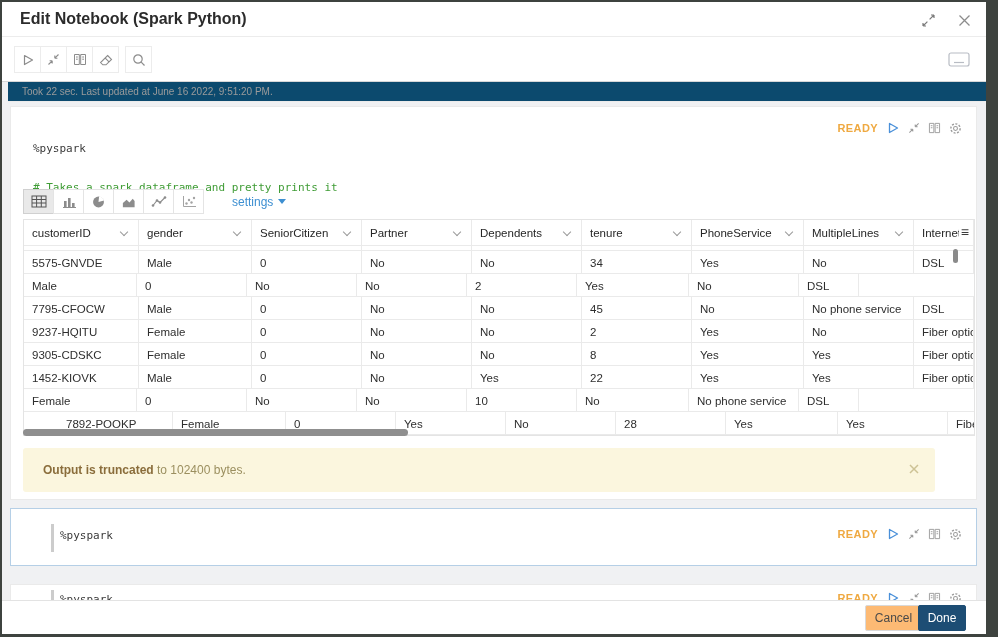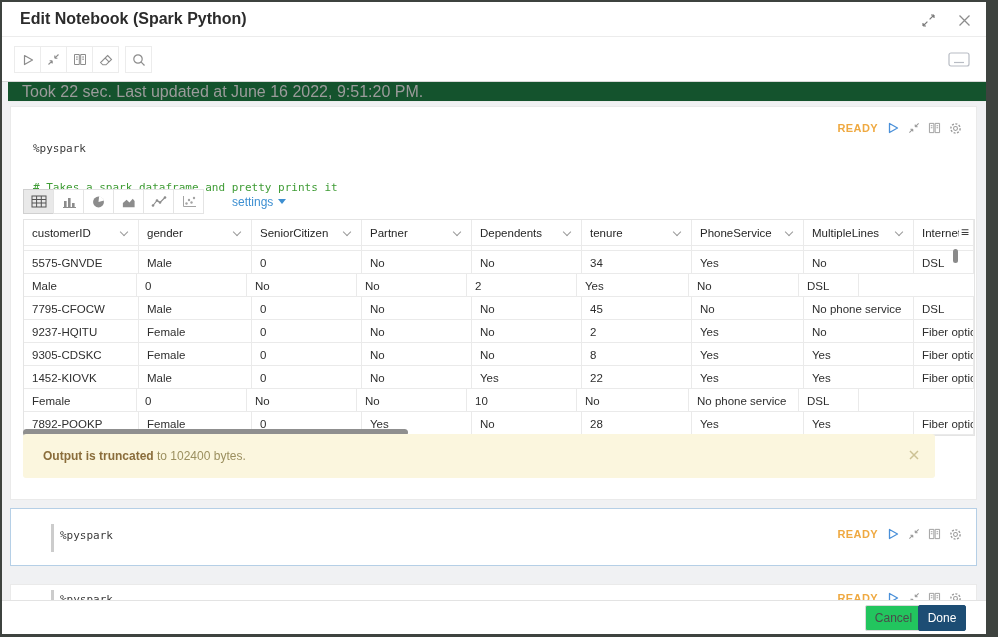--- a/index.html
+++ b/index.html
@@ -14,21 +14,21 @@
   .ic-expand{right:50px;}
   .ic-close{right:14px;}
 
   
   .toolbar{position:absolute;left:0;top:35px;right:0;height:45px;background:#fff;border-bottom:1px solid #d7d7d7;z-index:6;}
   .tbtn{position:absolute;top:9px;width:27px;height:27px;border:1px solid #ececec;background:#fff;display:flex;align-items:center;justify-content:center;cursor:pointer;}
   .kbd{position:absolute;right:16px;top:15px;cursor:pointer;}
 
   
   .content{position:absolute;left:0;top:80px;right:0;bottom:34px;background:#f0f1f3;overflow:hidden;}
-  .status-strip{position:absolute;left:6px;right:0;top:0;height:20px;background:#14532d;border-bottom:1px solid #ececec;font-size:16px;color:#9b9b9b;line-height:19px;padding-left:14px;white-space:nowrap;}
+  .status-strip{position:absolute;left:6px;right:0;top:0;height:20px;background:#0c4a6e;border-bottom:1px solid #ececec;font-size:10px;color:#9b9b9b;line-height:19px;padding-left:14px;white-space:nowrap;}
 
   .cell{position:absolute;left:8px;width:967px;background:#fff;border:1px solid #eaeaea;}
   .cell1{top:24px;height:394px;}
   .cell2{top:426px;height:58px;border-color:#b5cfe6;}
   .cell3{top:502px;height:72px;}
 
   .code{position:absolute;font-family:"DejaVu Sans Mono","Liberation Mono",monospace;font-size:11px;line-height:13px;color:#3a3a3a;white-space:pre;}
   .cell1 .code{left:22px;top:9px;}
   .code .comment{color:var(--c-comment,#3f9c35);}
   .cursorbar{position:absolute;width:3px;background:#cccccc;}
@@ -60,29 +60,29 @@
   .cth,.ctd{flex:0 0 auto;border-right:1px solid #eaeaea;overflow:hidden;white-space:nowrap;padding-left:8px;font-size:11.5px;color:#2e2e2e;display:flex;align-items:center;position:relative;}
   .cth{font-weight:400;color:#262626;}
   .hlabel{overflow:hidden;white-space:nowrap;}
   .caret-down{width:6px;height:6px;border-right:1.5px solid #9a9a9a;border-bottom:1.5px solid #9a9a9a;transform:rotate(45deg);margin-left:auto;margin-right:11px;margin-top:-3px;flex:0 0 auto;}
   .grid-menu{position:absolute;right:4px;top:4px;font-size:14px;color:#3c3c3c;line-height:17px;cursor:pointer;background:#fff;padding-left:2px;}
 
   .hscroll{position:absolute;left:12px;top:322px;width:385px;height:7px;border-radius:4px;background:#8f8f8f;cursor:pointer;}
   .vthumb{position:absolute;right:18px;top:142px;width:5px;height:14px;border-radius:3px;background:#8a8a8a;cursor:pointer;}
 
   
-  .banner{position:absolute;left:12px;top:327px;width:912px;height:44px;background:var(--c-banner,#fbf6de);border-radius:3px;}
+  .banner{position:absolute;left:12px;top:341px;width:912px;height:44px;background:var(--c-banner,#fbf6de);border-radius:3px;}
   .banner-text{position:absolute;left:20px;top:0;line-height:44px;font-size:12px;color:#9b8f5f;}
   .banner-text b{color:#8a6d3b;font-weight:700;}
   .banner-close{position:absolute;right:16px;top:16px;cursor:pointer;display:flex;}
 
   
   .footer{position:absolute;left:0;bottom:0;right:0;height:34px;background:#fff;border-top:1px solid #e3e3e3;z-index:8;}
   .btn{position:absolute;top:4px;height:26px;border-radius:2px;font-size:12px;text-align:center;line-height:24px;cursor:pointer;}
-  .btn-cancel{right:64px;width:57px;background:#22c55e;border:1px solid #d9d9d9;color:#4a4a4a;}
+  .btn-cancel{right:64px;width:57px;background:#fdba74;border:1px solid #d9d9d9;color:#4a4a4a;}
   .btn-done{right:20px;width:48px;background:var(--c-done,#1d4d74);border:1px solid var(--c-done,#1d4d74);color:#fff;}
 </style>
 </head>
 <body>
 
 <div class="modal">
 
   <div class="titlebar">
     <div class="title">Edit Notebook (Spark Python)</div>
     <div class="tb-ic ic-expand">
@@ -342,21 +342,21 @@
               <div class="ctd" style="width: 113px;">Female</div>
               <div class="ctd" style="width: 110px;">0</div>
               <div class="ctd" style="width: 110px;">No</div>
               <div class="ctd" style="width: 110px;">No</div>
               <div class="ctd" style="width: 110px;">10</div>
               <div class="ctd" style="width: 112px;">No</div>
               <div class="ctd" style="width: 110px;">No phone service</div>
               <div class="ctd" style="width: 60px;">DSL</div>
             </div>
             <div class="tr">
-              <div class="ctd" style="width: 115px;">7892-POOKP</div>
+              <div class="ctd" style="width: 115px; margin-left: 34px;">7892-POOKP</div>
               <div class="ctd" style="width: 113px;">Female</div>
               <div class="ctd" style="width: 110px;">0</div>
               <div class="ctd" style="width: 110px;">Yes</div>
               <div class="ctd" style="width: 110px;">No</div>
               <div class="ctd" style="width: 110px;">28</div>
               <div class="ctd" style="width: 112px;">Yes</div>
               <div class="ctd" style="width: 110px;">Yes</div>
               <div class="ctd" style="width: 60px;">Fiber optic</div>
             </div>
           </div>

